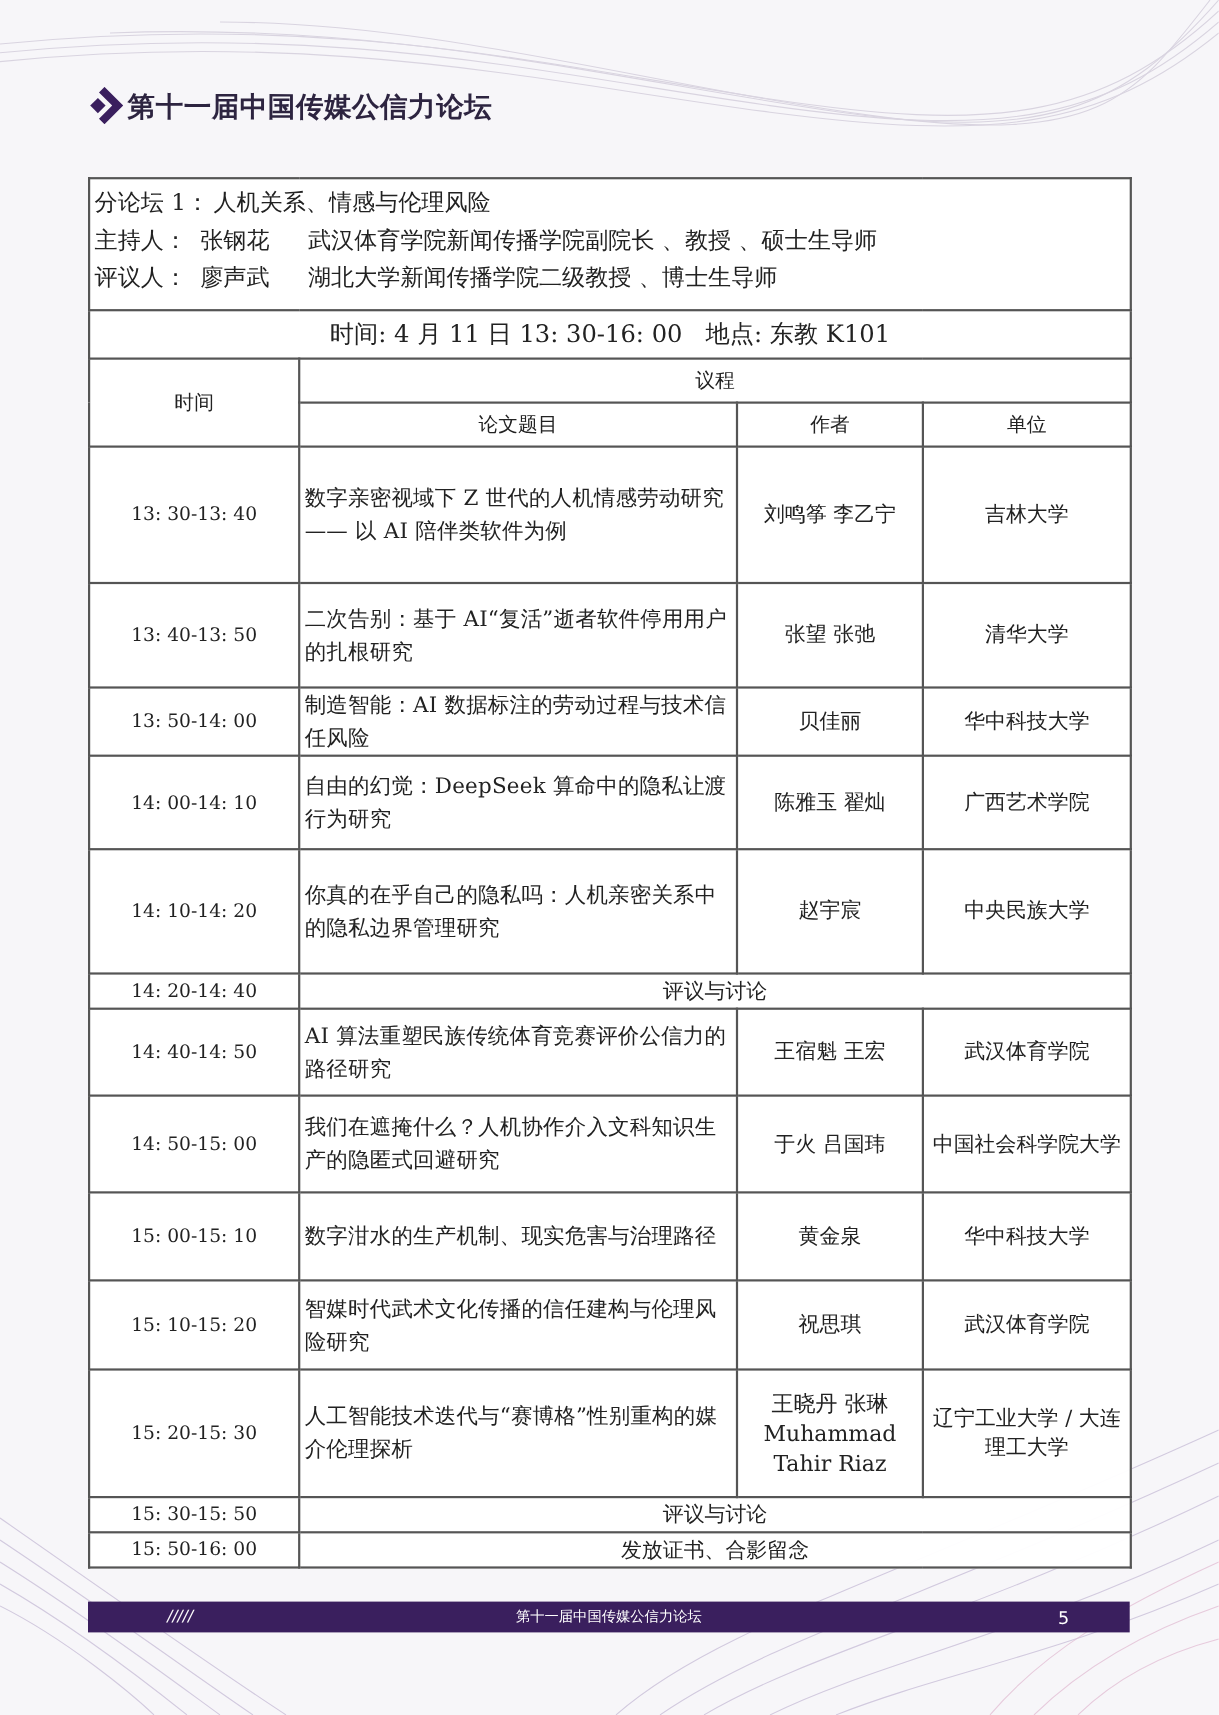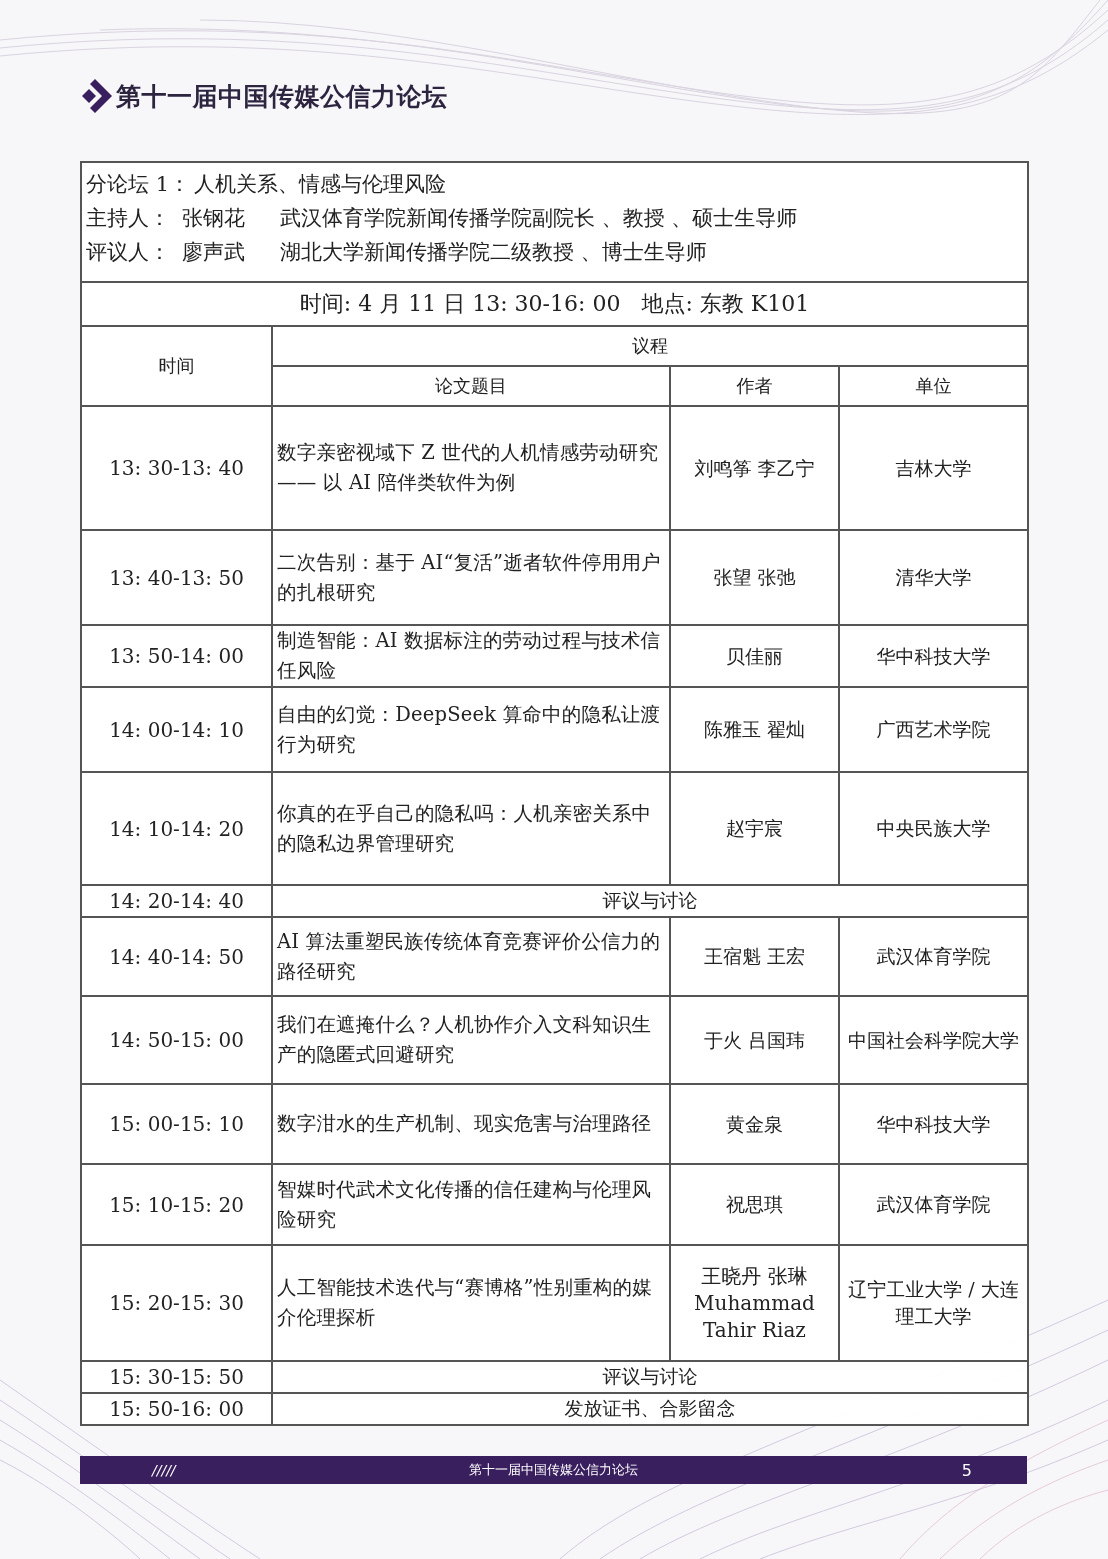--- a/index.html
+++ b/index.html
@@ -24,21 +24,21 @@
     font-size: 19px;
   }
   table.agenda td { border: 2px solid #555; padding: 0; vertical-align: middle; }
   .info-cell { padding: 4px 4px 0 4px !important; vertical-align: top !important; height: 114px; }
   .info-line { display: flex; line-height: 34px; font-size: 21px; white-space: nowrap; }
   .info-line .lbl { width: 96px; }
   .info-line .name { width: 98px; }
   .center { text-align: center; }
   .session-time { height: 42px; font-size: 22px; }
   .hdr { height: 38px; font-size: 18px; }
-  .t { text-align: center; font-size: 20px; }
+  .t { text-align: center; font-size: 17px; }
   .title-cell { padding: 0 2px 0 4px !important; line-height: 30px; font-size: 19.5px; letter-spacing: 0.2px; margin-top: 22px; }
   .auth, .org { text-align: center; line-height: 27px; font-size: 19px; }
   .footer-bar {
     position: absolute; left: 80px; top: 1456px; width: 947px; height: 28px;
     background: #3a1f5e; color: #fff; display: flex; align-items: center;
     font-family: "DejaVu Sans", sans-serif; font-size: 13px;
   }
   .footer-bar .slashes { position: absolute; left: 72px; font-style: italic; font-size: 14px; }
   .footer-bar .ft-title { position: absolute; left: 0; right: 0; text-align: center; }
   .footer-bar .pg { position: absolute; right: 55px; font-size: 16px; }

